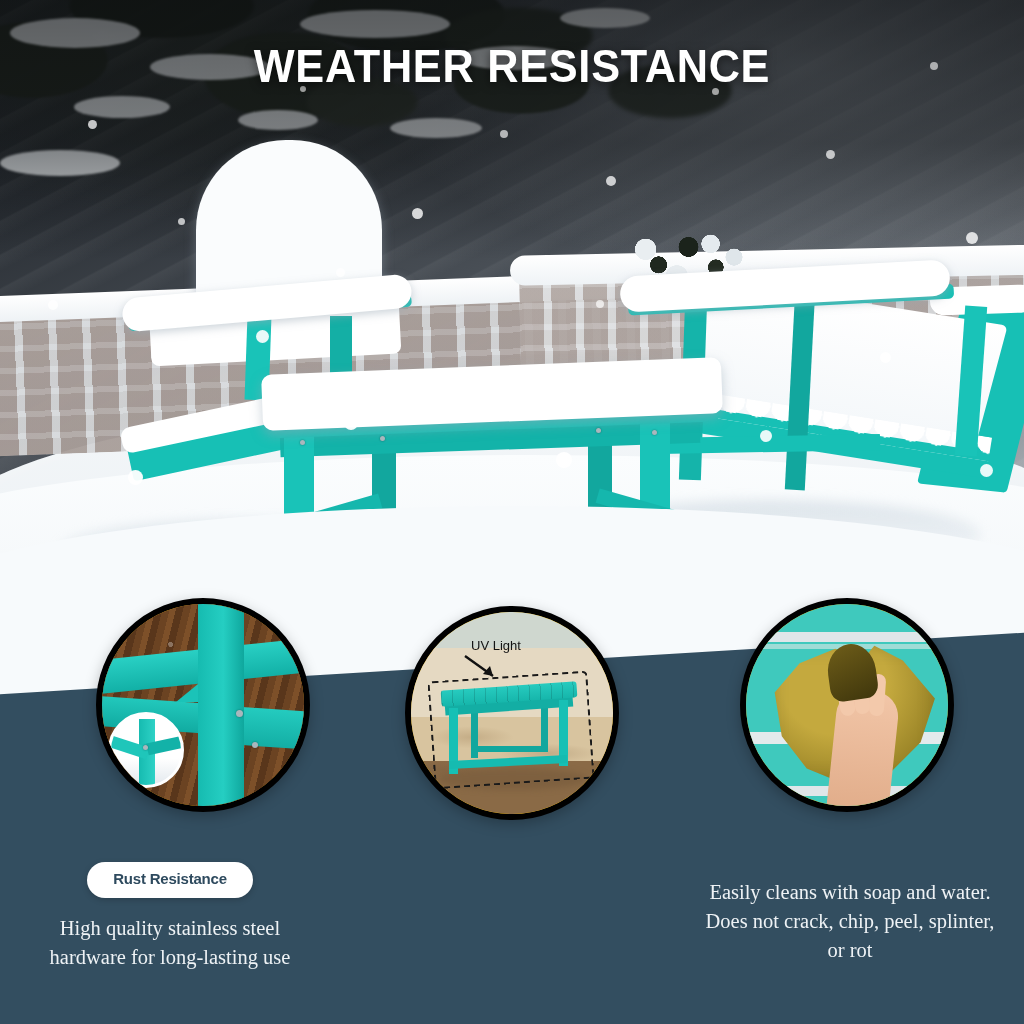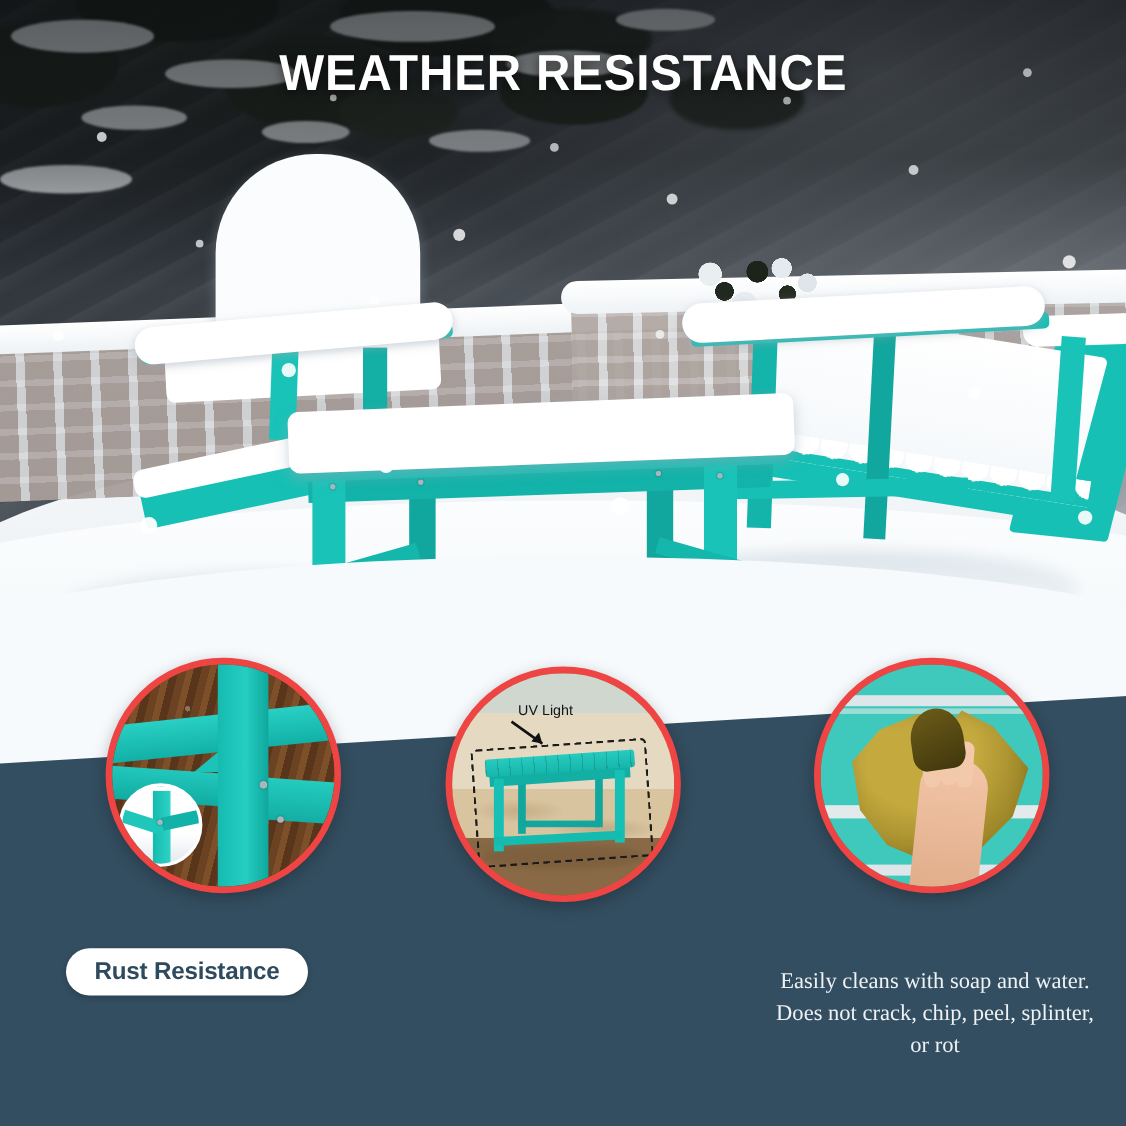--- a/index.html
+++ b/index.html
@@ -201,23 +201,23 @@
   }
   .dark-under {
     position:absolute; left:0; top:668px; width:1024px; height:180px; z-index:4;
     background:linear-gradient(180deg,#10171d 0%, #16202a 60%, #23384a 100%);
   }
 
   
   .circles { position:absolute; left:0; top:598px; width:1024px; height:230px; z-index:12; }
   .circ {
     position:absolute; width:214px; height:214px; border-radius:50%;
-    border:6px solid #ef4444; overflow:hidden;
+    border:6px solid #000000; overflow:hidden;
     box-shadow:0 4px 14px rgba(0,0,0,.25);
-    background:#c2410c;
+    background:#eab308;
   }
   .c1 { left:96px; top:0px; }
   .c2 { left:405px; top:8px; }
   .c3 { left:740px; top:0px; }
 
   
   .c1-bg {
     position:absolute; inset:0;
     background:
       repeating-linear-gradient(104deg, #6b4322 0 7px, #7d5029 7px 13px, #59361b 13px 20px),
@@ -307,21 +307,21 @@
 
   
   .features { position:absolute; left:0; top:862px; width:1024px; z-index:16; }
   .col { position:absolute; top:0; text-align:center; }
   .col1 { left:20px; width:300px; }
   .col2 { left:358px; width:300px; }
   .col3 { left:690px; width:320px; }
   .pill {
     display:inline-block; background:#ffffff; color:#2E4A5E;
     border-radius:28px; padding:9px 26px 10px;
-    font-family:"Liberation Sans", sans-serif; font-weight:700; font-size:22px;
+    font-family:"Liberation Sans", sans-serif; font-weight:700; font-size:15px;
     letter-spacing:-.2px; line-height:1.1;
     box-shadow:0 2px 6px rgba(0,0,0,.18);
   }
   .copy {
     margin-top:16px; color:#eef2f5;
     font-family:"Liberation Serif", serif; font-size:20.5px; line-height:1.42;
   }
   .c1copy { width:260px; margin-left:auto; margin-right:auto; }
   .c2copy { width:280px; margin-left:auto; margin-right:auto; }
   .c3copy { width:300px; margin-left:auto; margin-right:auto; }
@@ -491,20 +491,21 @@
       <div class="c3-finger" style="left:108px; top:66px; width:15px; height:44px; transform:rotate(-4deg);"></div>
       <div class="c3-finger" style="left:124px; top:70px; width:15px; height:42px; transform:rotate(4deg);"></div>
       <div class="c3-fold"></div>
     </div>
   </div>
 
   <div class="features">
 
     <div class="col col1">
       <span class="pill">Rust Resistance</span>
+      <div class="copy c1copy">High quality stainless steel hardware for long-lasting use</div>
     </div>
 
     <div class="col col2">
     </div>
 
     <div class="col col3">
       <div class="copy c3copy">Easily cleans with soap and water. Does not crack, chip, peel, splinter, or rot</div>
     </div>
   </div>
 

